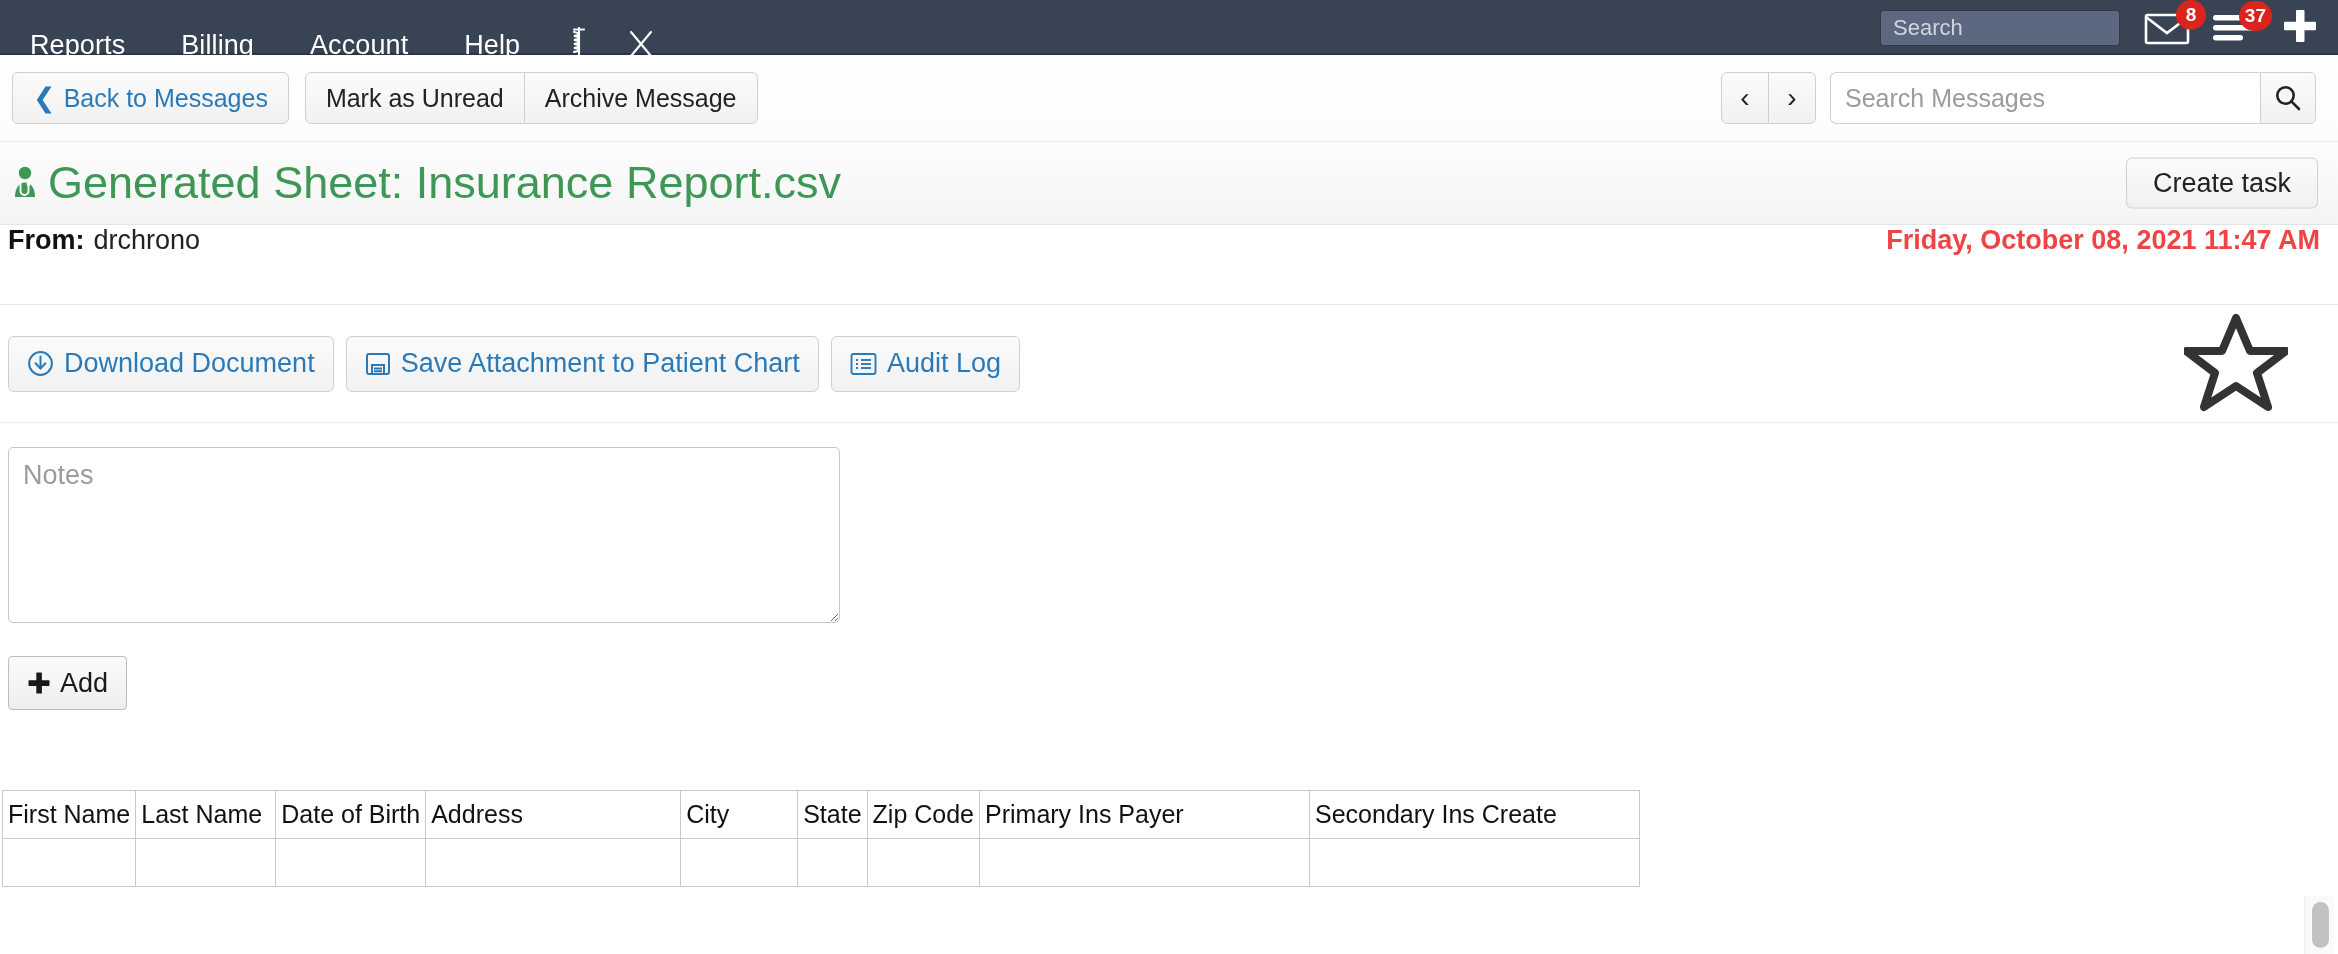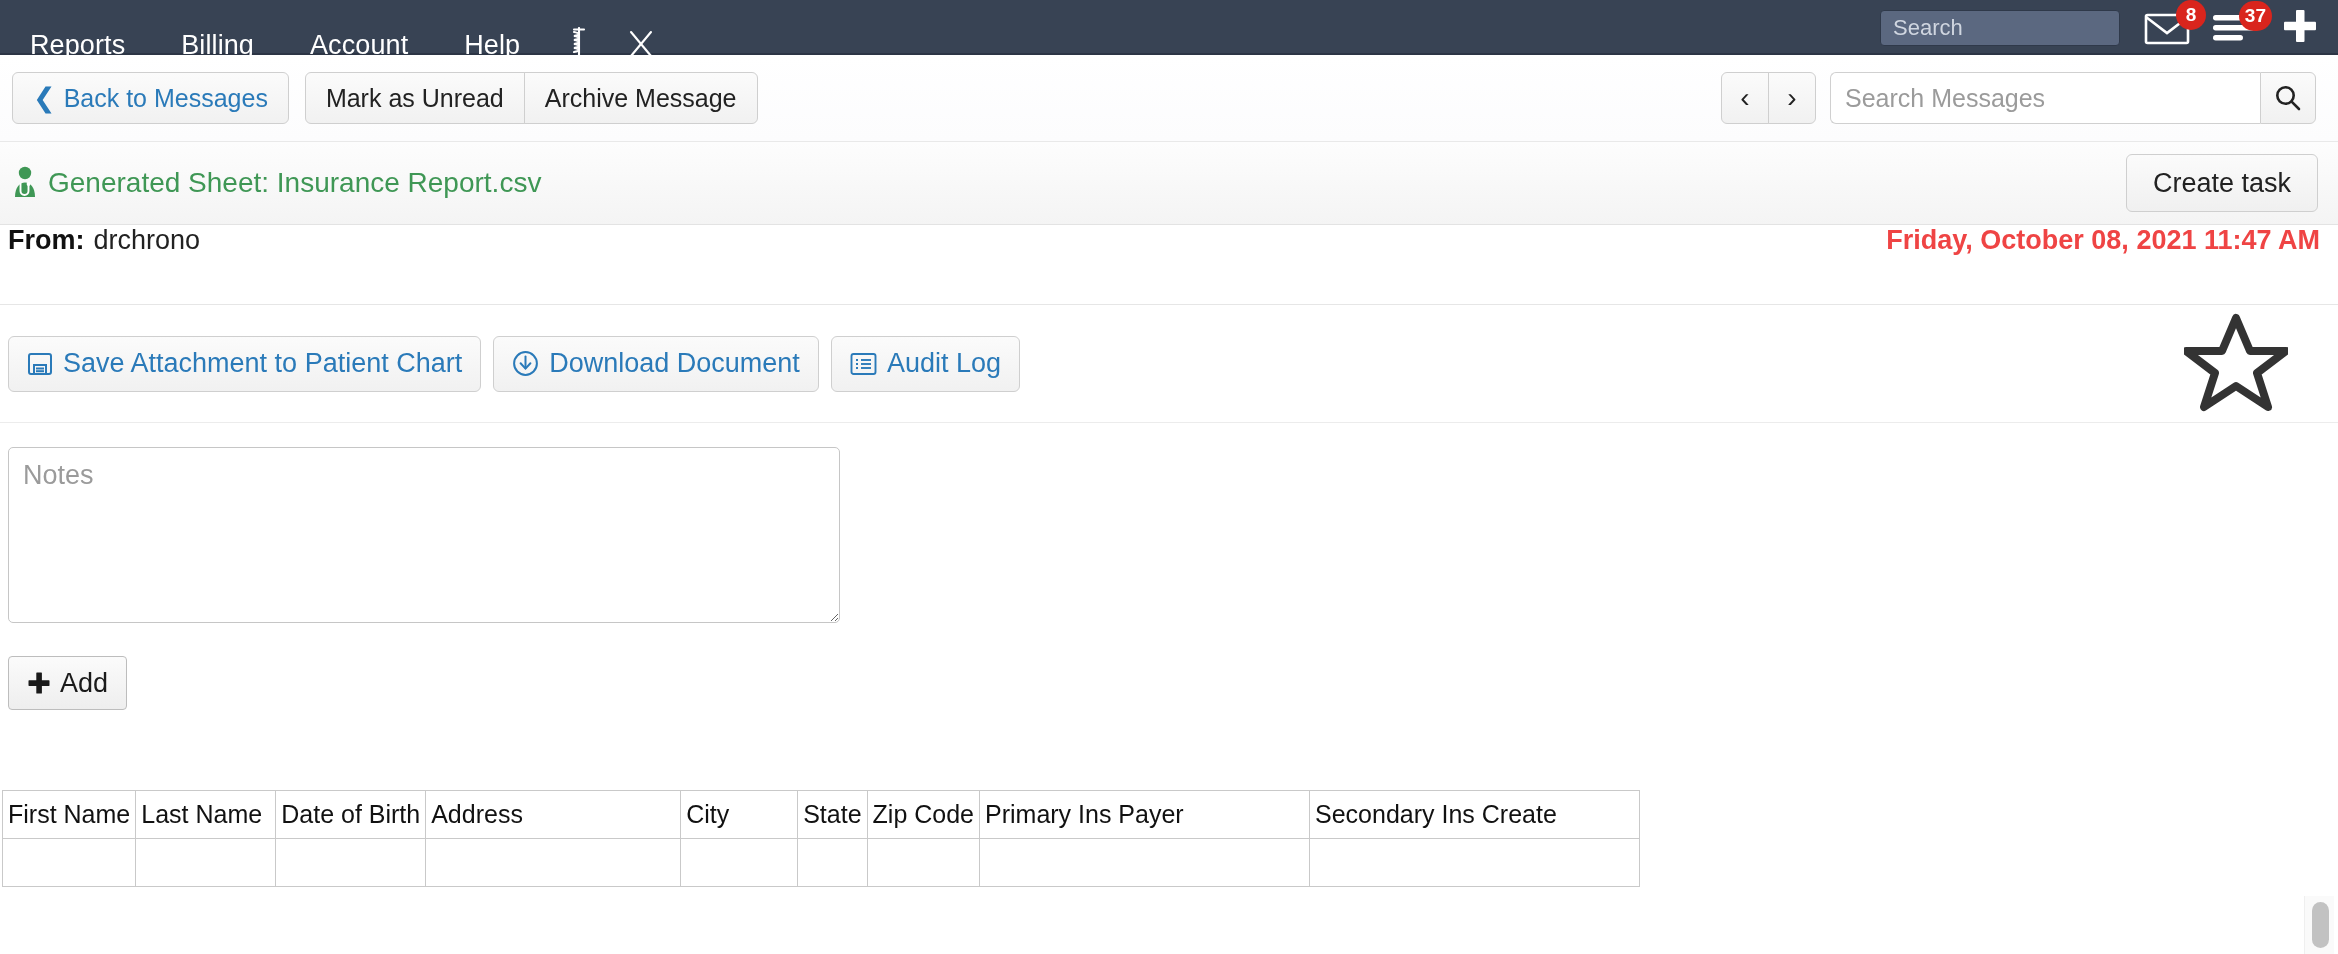--- a/index.html
+++ b/index.html
@@ -153,34 +153,34 @@
     height: 84px;
     background: linear-gradient(#fdfdfd, #f4f4f4);
     border-top: 1px solid #e9e9e9;
     border-bottom: 1px solid #e3e3e3;
     display: flex;
     align-items: center;
     padding-left: 8px;
   }
   .doc-title {
     color: #3f9755;
-    font-size: 28px;
+    font-size: 45px;
     font-weight: normal;
     white-space: nowrap;
   }
   .create-task-wrap {
     position: absolute;
     right: 20px; top: 50%;
     transform: translateY(-50%);
   }
   .create-task {
     background: linear-gradient(#fbfbfb, #f0f0f0);
     border: 1px solid #cfcfcf;
     border-radius: 6px;
-    height: 58px;
+    height: 51px;
     padding: 0 26px;
     font-size: 27px;
     color: #222;
     cursor: pointer;
     font-family: "Liberation Sans", sans-serif;
   }
 
   
   .from-row {
     position: relative;
@@ -413,39 +413,39 @@
 
 <div class="from-row">
   <span class="from-label">From:</span>
   <span class="from-value">drchrono</span>
   <span class="msg-date">Friday, October 08, 2021 11:47 AM</span>
 </div>
 
 <div class="attach-row">
   <button class="attach-btn">
     <span style="display:inline-flex;">
+      <svg width="27" height="27" viewBox="0 0 27 27" fill="none" stroke="#2a7ab9" stroke-width="2" stroke-linecap="round">
+        <circle cx="13.5" cy="13.5" r="11.4"></circle>
+        <line x1="13.5" y1="6.5" x2="13.5" y2="18"></line>
+        <path d="M8.6 13.3 L13.5 18.6 L18.4 13.3"></path>
+      </svg>
+    </span>
+    <span>Download Document</span>
+  </button>
+
+  <button class="attach-btn">
+    <span style="display:inline-flex;">
       <svg width="26" height="26" viewBox="0 0 26 26" fill="none" stroke="#2a7ab9" stroke-width="2">
         <rect x="2" y="3" width="22" height="20" rx="2"></rect>
         <rect x="7" y="14" width="12" height="9"></rect>
         <line x1="9" y1="17.5" x2="17" y2="17.5"></line>
         <line x1="9" y1="20.2" x2="17" y2="20.2"></line>
       </svg>
     </span>
     <span>Save Attachment to Patient Chart</span>
-  </button>
-
-  <button class="attach-btn">
-    <span style="display:inline-flex;">
-      <svg width="27" height="27" viewBox="0 0 27 27" fill="none" stroke="#2a7ab9" stroke-width="2" stroke-linecap="round">
-        <circle cx="13.5" cy="13.5" r="11.4"></circle>
-        <line x1="13.5" y1="6.5" x2="13.5" y2="18"></line>
-        <path d="M8.6 13.3 L13.5 18.6 L18.4 13.3"></path>
-      </svg>
-    </span>
-    <span>Download Document</span>
   </button>
 
   <button class="attach-btn">
     <span style="display:inline-flex;">
       <svg width="27" height="24" viewBox="0 0 27 24" fill="none" stroke="#2a7ab9" stroke-width="1.9">
         <rect x="1.5" y="2" width="24" height="20" rx="2"></rect>
         <line x1="6" y1="8" x2="8" y2="8"></line>
         <line x1="11" y1="8" x2="21" y2="8"></line>
         <line x1="6" y1="12" x2="8" y2="12"></line>
         <line x1="11" y1="12" x2="21" y2="12"></line>

